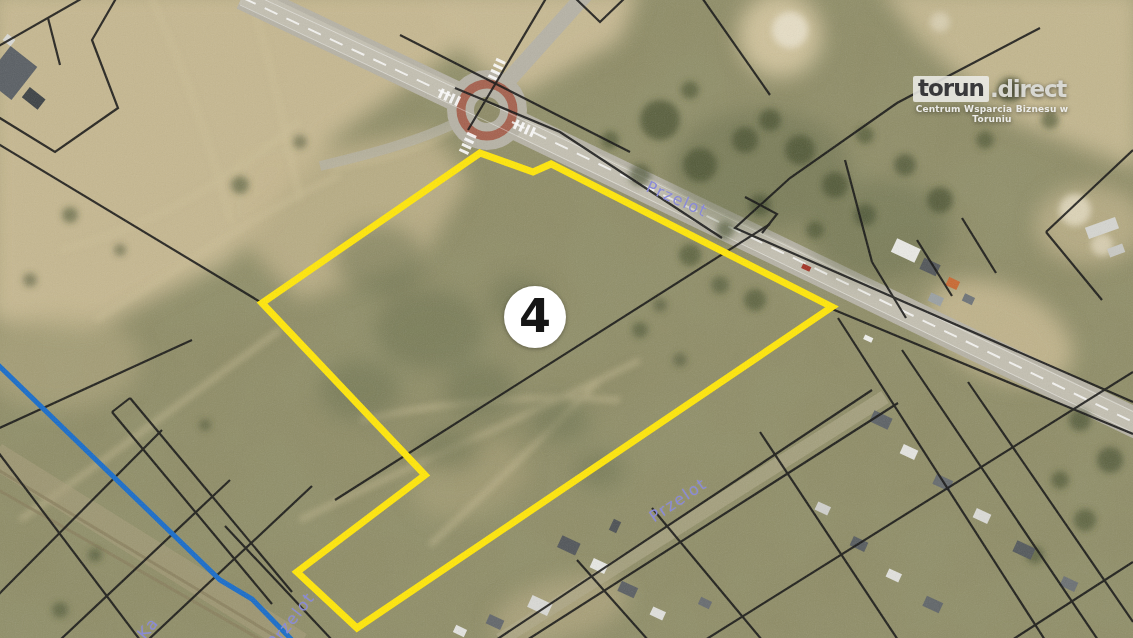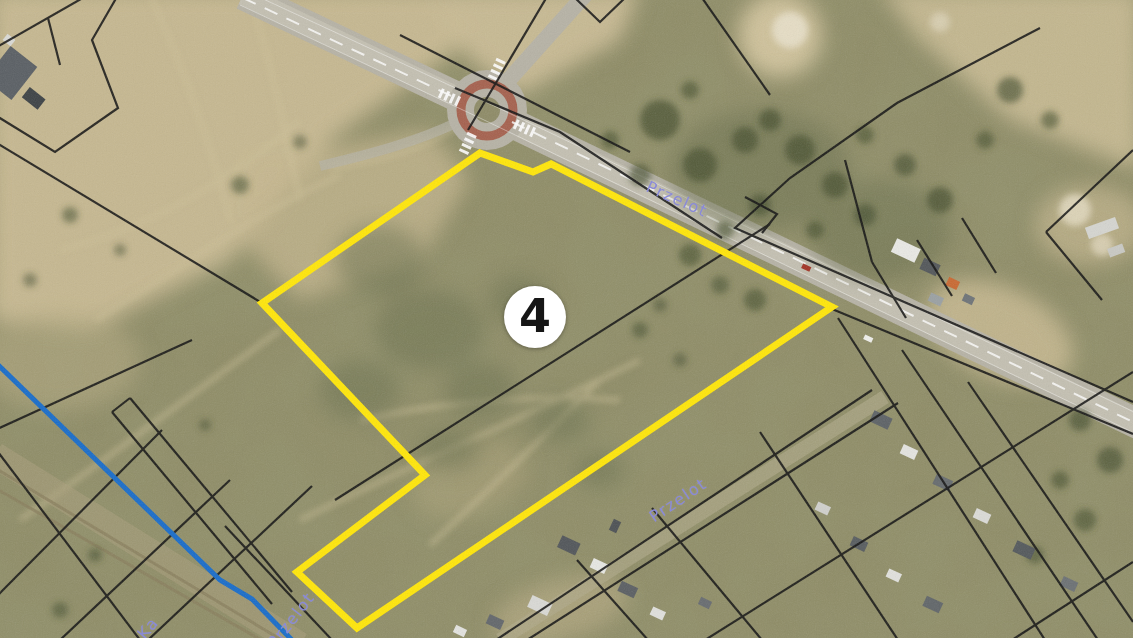--- a/index.html
+++ b/index.html
@@ -288,16 +288,21 @@
 <div class="street-label" id="lblA">Przelot</div>
 <div class="street-label" id="lblB">Przelot</div>
 <div class="street-label" id="lblC">Przelot</div>
 <div class="street-label" id="lblD">Ka</div>
 
 <div id="marker4">
   <span>4</span>
 </div>
 
 <div id="logo">
+  <div class="row">
+    <span class="box">torun</span>
+    <span class="rest">.direct</span>
+  </div>
+  <div class="tagline">Centrum Wsparcia Biznesu w Toruniu</div>
 </div>
 
 
 </div>
 
 </body></html>

